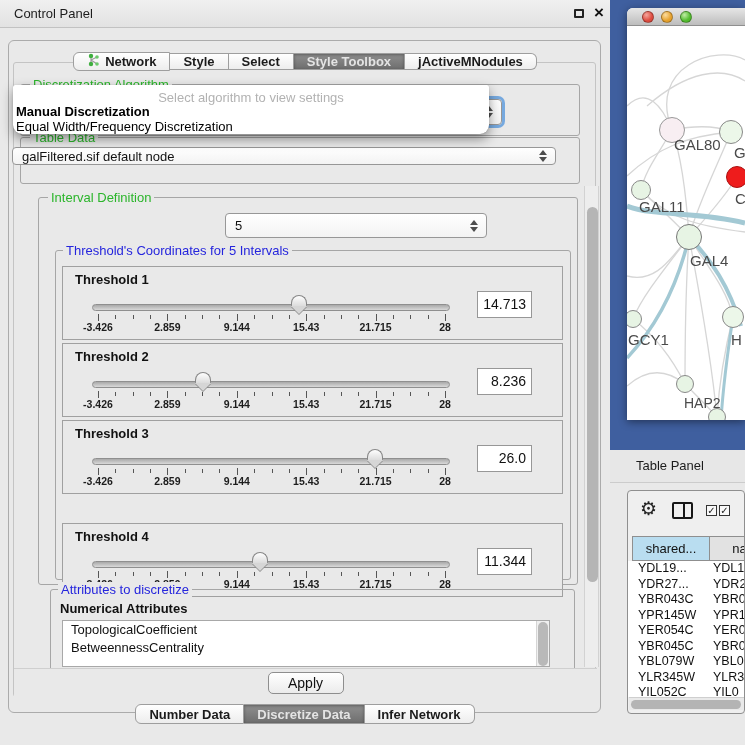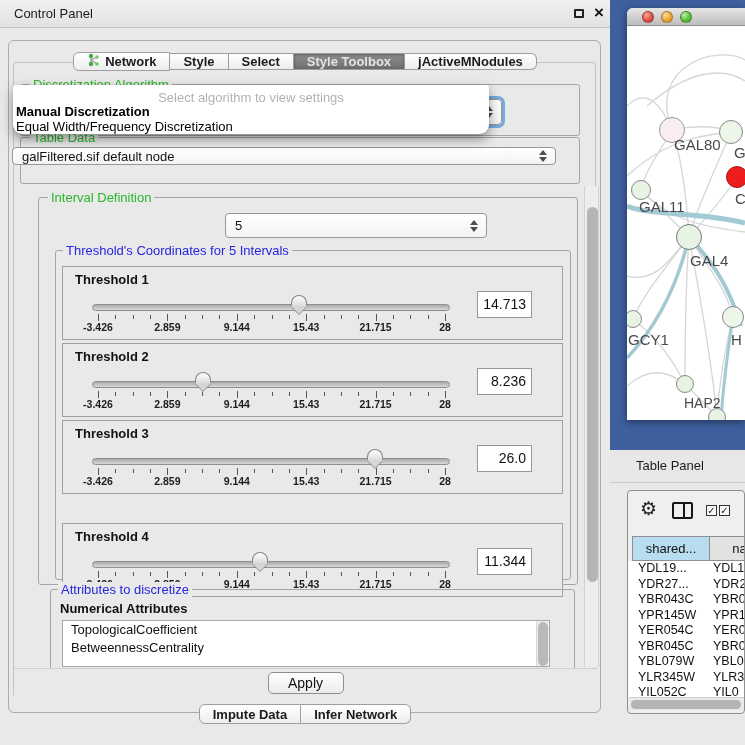--- a/index.html
+++ b/index.html
@@ -371,21 +371,24 @@
     <div id="vscroll">
       <div class="thumb" style="top:21px;height:375px;"></div>
     </div>
 
     <div id="apply-strip">
       <div id="apply-btn">Apply</div>
     </div>
 
     <div id="tabs-bottom" class="tabstrip">
         <div class="tab">
-          <span>Impute Data</span>
+          <span>Number Data</span>
+        </div>
+        <div class="tab selected">
+          <span>Discretize Data</span>
         </div>
         <div class="tab">
           <span>Infer Network</span>
         </div>
       </div>
   </div>
 
   <div id="right-region">
     <div id="desktop-blue"></div>
 

